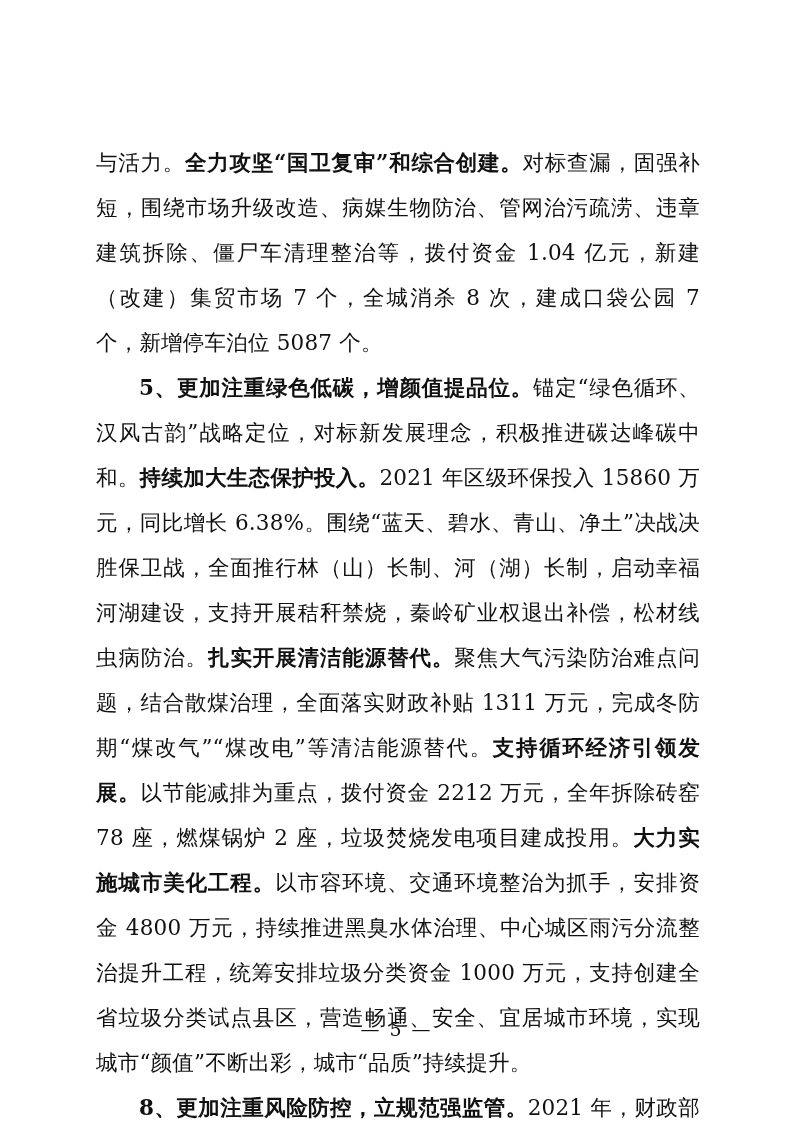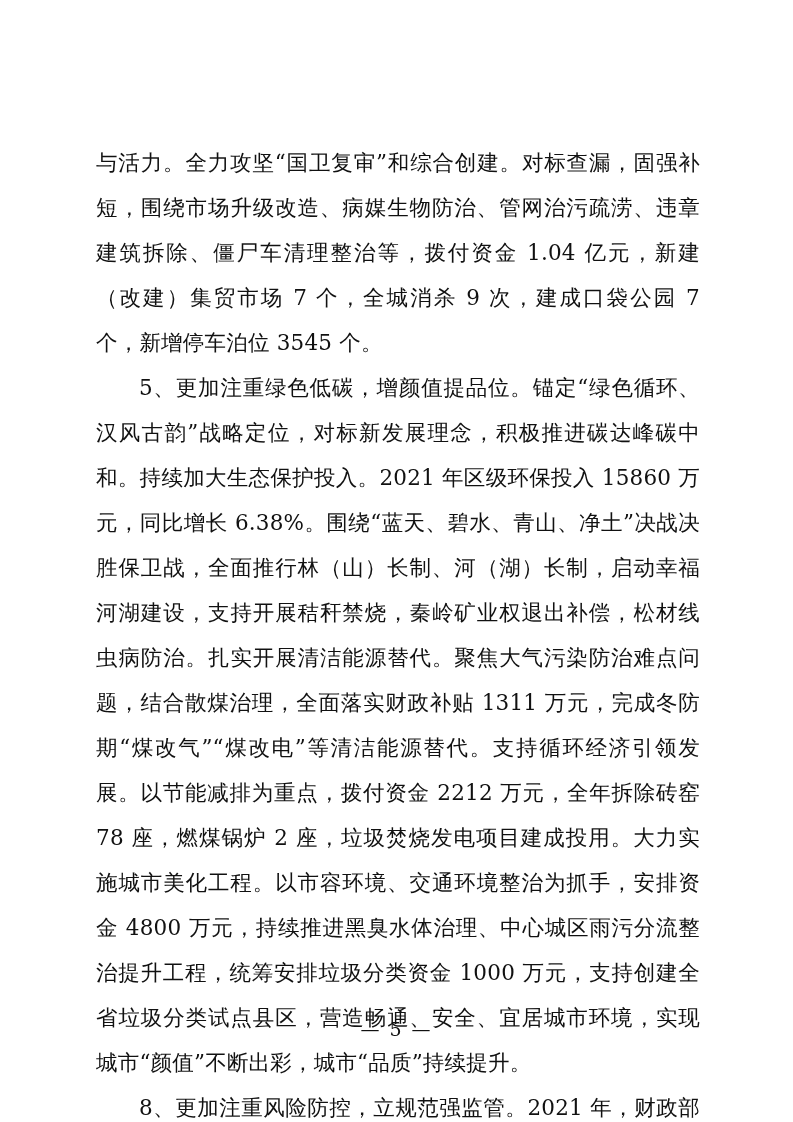--- a/index.html
+++ b/index.html
@@ -35,37 +35,37 @@
     line-height: 45px;
     text-align: justify;
     text-justify: inter-ideograph;
     letter-spacing: 0.2px;
     text-indent: 0;
   }
   p.indent {
     text-indent: 43px;
   }
   .b {
-    font-weight: normal;
+    font-weight: bold;
   }
   .pagenum {
     position: absolute;
     left: 0;
     top: 1018px;
     width: 793px;
     text-align: center;
     font-size: 19px;
     font-family: "DejaVu Serif", "Liberation Serif", serif;
     color: #111;
     letter-spacing: 2px;
   }
 </style>
 </head>
 <body>
 
 <div class="page">
   <div class="content" id="body-content">
-      <p class="para"><span>与活力。</span><span class="b">全力攻坚“国卫复审”和综合创建。</span><span>对标查漏，固强补短，围绕市场升级改造、病媒生物防治、管网治污疏涝、违章建筑拆除、僵尸车清理整治等，拨付资金 1.04 亿元，新建（改建）集贸市场 7 个，全城消杀 9 次，建成口袋公园 7 个，新增停车泊位 3545 个。</span></p>
+      <p class="para"><span>与活力。</span><span class="b">全力攻坚“国卫复审”和综合创建。</span><span>对标查漏，固强补短，围绕市场升级改造、病媒生物防治、管网治污疏涝、违章建筑拆除、僵尸车清理整治等，拨付资金 1.04 亿元，新建（改建）集贸市场 7 个，全城消杀 8 次，建成口袋公园 7 个，新增停车泊位 5087 个。</span></p>
       <p class="para indent"><span class="b">5、更加注重绿色低碳，增颜值提品位。</span><span>锚定“绿色循环、汉风古韵”战略定位，对标新发展理念，积极推进碳达峰碳中和。</span><span class="b">持续加大生态保护投入。</span><span>2021 年区级环保投入 15860 万元，同比增长 6.38%。围绕“蓝天、碧水、青山、净土”决战决胜保卫战，全面推行林（山）长制、河（湖）长制，启动幸福河湖建设，支持开展秸秆禁烧，秦岭矿业权退出补偿，松材线虫病防治。</span><span class="b">扎实开展清洁能源替代。</span><span>聚焦大气污染防治难点问题，结合散煤治理，全面落实财政补贴 1311 万元，完成冬防期“煤改气”“煤改电”等清洁能源替代。</span><span class="b">支持循环经济引领发展。</span><span>以节能减排为重点，拨付资金 2212 万元，全年拆除砖窑 78 座，燃煤锅炉 2 座，垃圾焚烧发电项目建成投用。</span><span class="b">大力实施城市美化工程。</span><span>以市容环境、交通环境整治为抓手，安排资金 4800 万元，持续推进黑臭水体治理、中心城区雨污分流整治提升工程，统筹安排垃圾分类资金 1000 万元，支持创建全省垃圾分类试点县区，营造畅通、安全、宜居城市环境，实现城市“颜值”不断出彩，城市“品质”持续提升。</span></p>
       <p class="para indent"><span class="b">8、更加注重风险防控，立规范强监管。</span><span>2021 年，财政部门</span></p>
     </div>
   <div class="pagenum">— 5 —</div>
 </div>
 
 </body></html>

